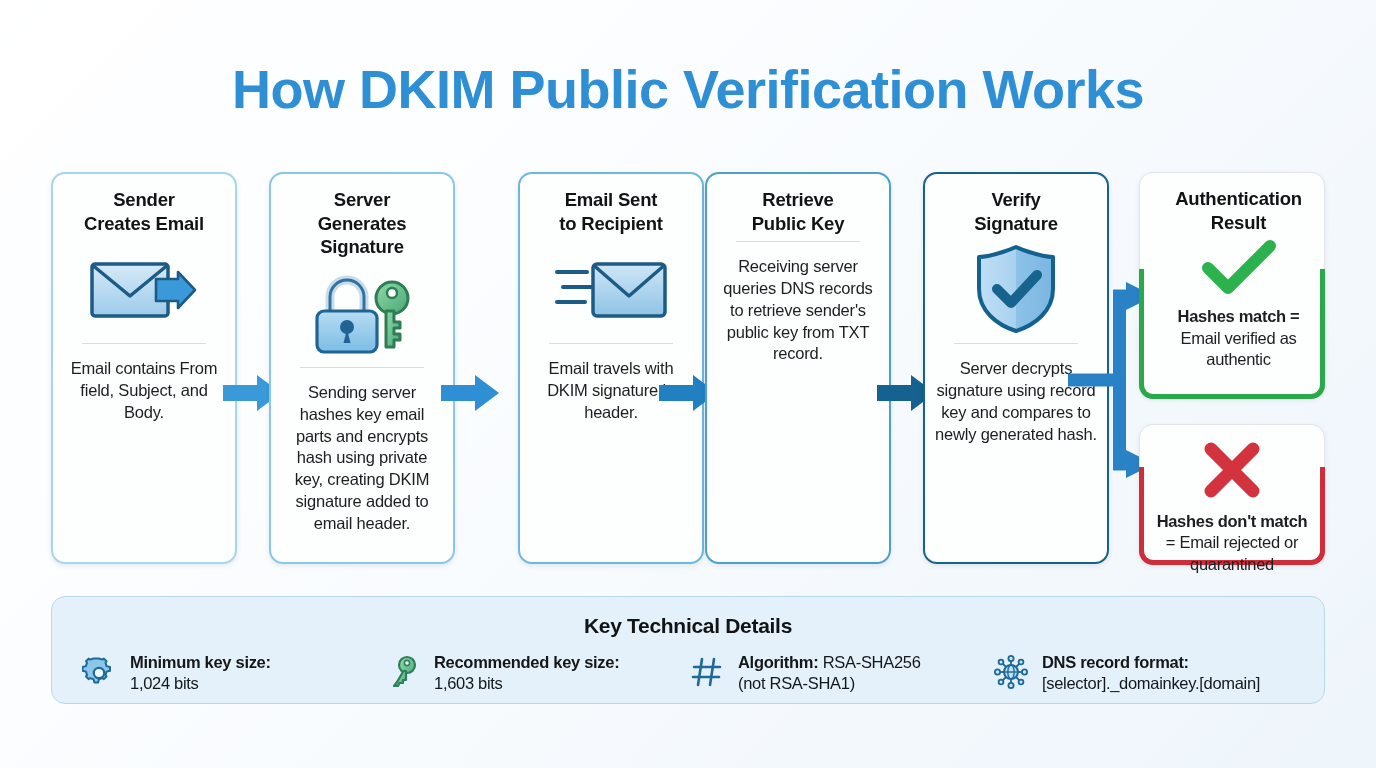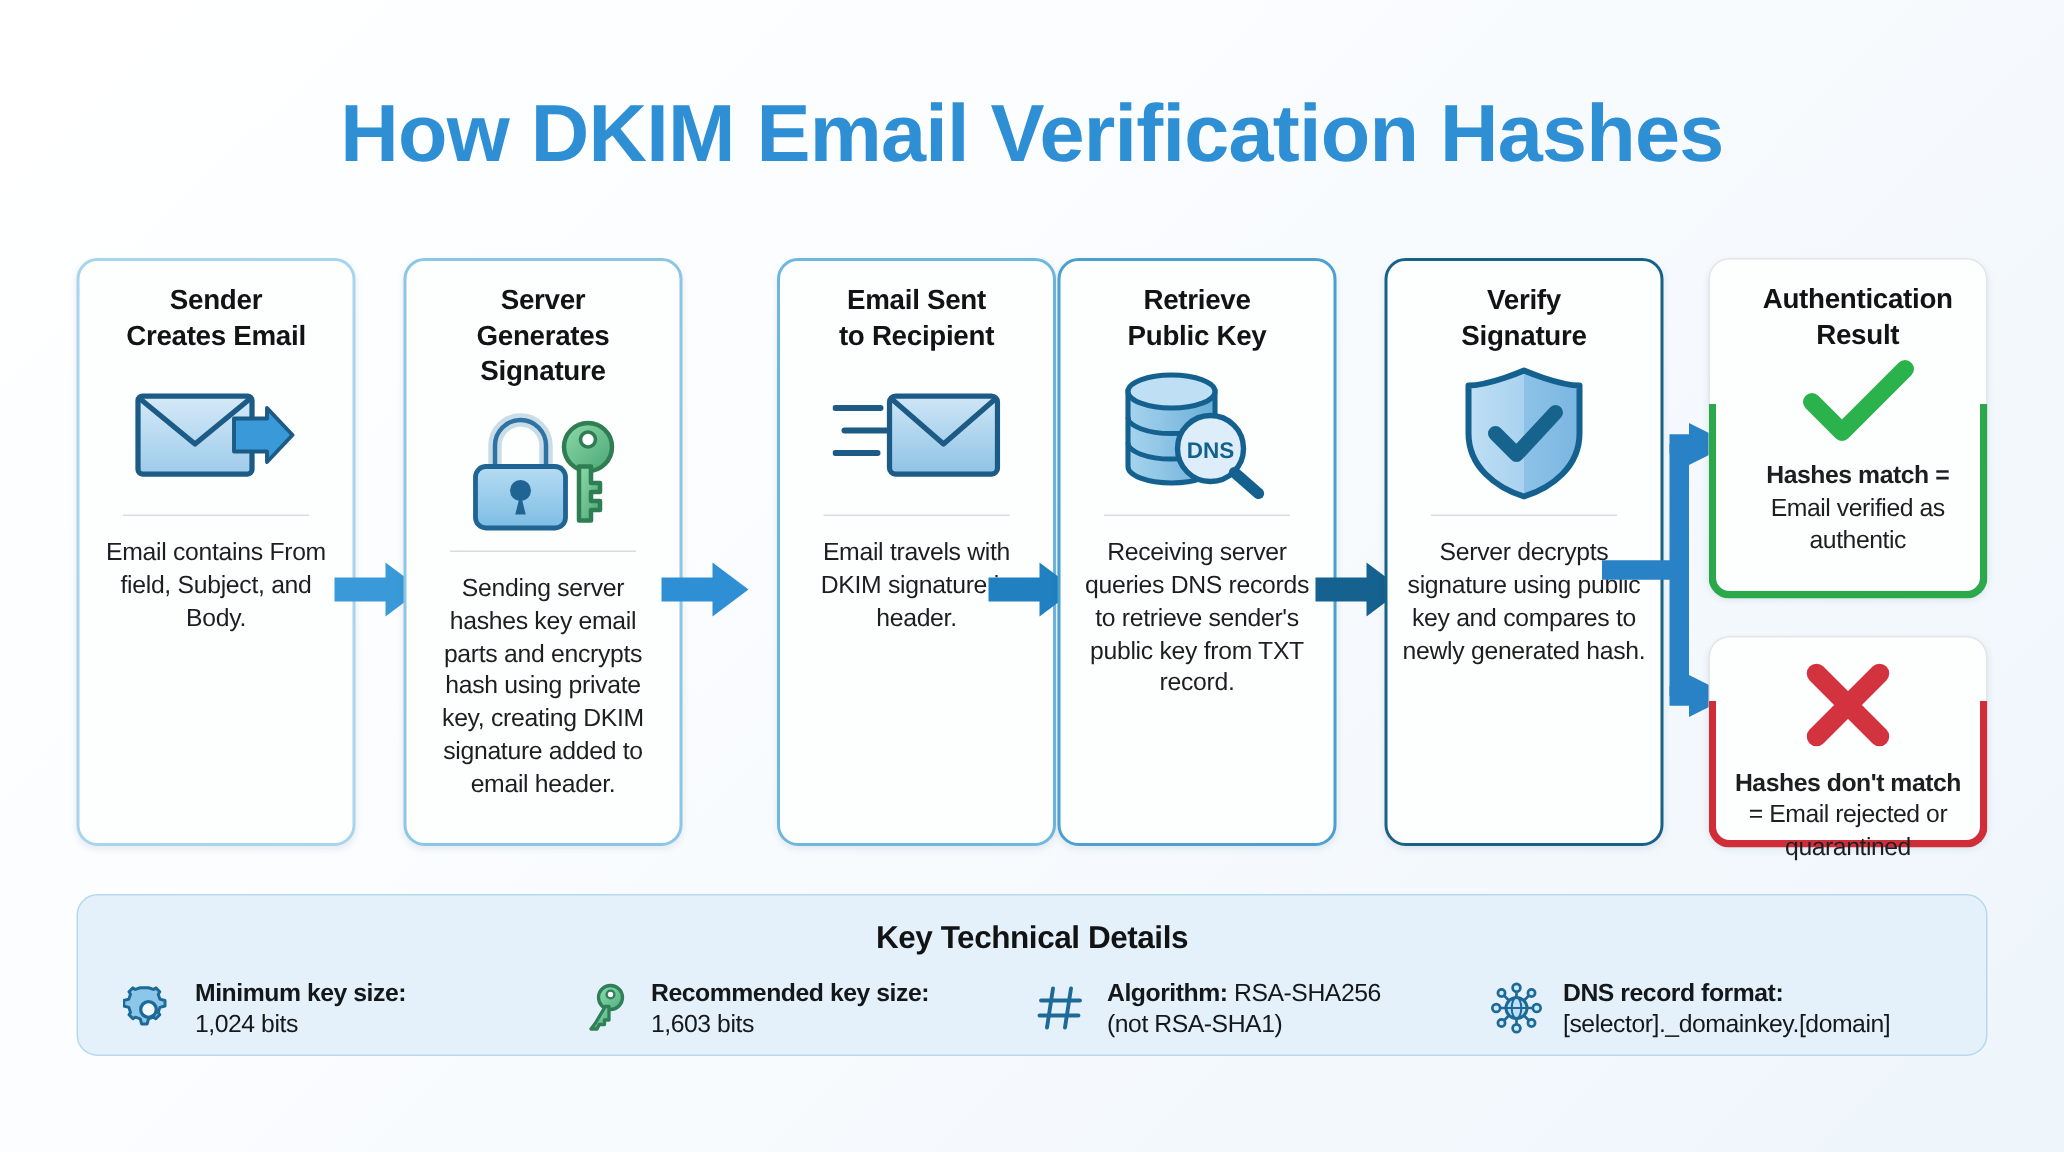--- a/index.html
+++ b/index.html
@@ -228,21 +228,21 @@
     font-size: 16.5px;
     line-height: 1.28;
     color: #15181b;
     letter-spacing: -0.3px;
   }
   .footer-txt .lbl { font-weight: bold; }
 </style>
 </head>
 <body>
 
-<div id="title">How DKIM Email Verification Hashes</div>
+<div id="title">How DKIM Public Verification Works</div>
 
 <div id="flow">
 
   <div class="step-card" id="card1" style="left:51px; border-color:#a8d4ec;">
     <div class="step-title">Sender<br>Creates Email</div>
     <div class="step-icon">
       <svg width="112" height="74" viewBox="0 0 112 74">
         <defs>
           <linearGradient id="env1" x1="0" y1="0" x2="0" y2="1">
             <stop offset="0%" stop-color="#d5eaf8"></stop>
@@ -320,37 +320,20 @@
   </div>
 
   <div class="flow-arrow" style="left:657px;">
     <svg width="62" height="40" viewBox="0 0 62 40">
       <path d="M2 12 L36 12 L36 2 L60 20 L36 38 L36 28 L2 28 Z" fill="#2180c0"></path>
     </svg>
   </div>
 
   <div class="step-card" id="card4" style="left:705px; border-color:#4ba0cd;">
     <div class="step-title">Retrieve<br>Public Key</div>
-    <div class="step-icon">
-      <svg width="108" height="88" viewBox="0 0 108 88">
-        <defs>
-          <linearGradient id="db1" x1="0" y1="0" x2="1" y2="0">
-            <stop offset="0%" stop-color="#a7d4ee"></stop>
-              <stop offset="100%" stop-color="#6aaed8"></stop>
-          </linearGradient>
-        </defs>
-        <path d="M8 16 L8 66 A29 11 0 0 0 66 66 L66 16 Z" fill="url(#db1)" stroke="#14618f" stroke-width="3.4"></path>
-        <ellipse cx="37" cy="16" rx="29" ry="11" fill="#bfe0f4" stroke="#14618f" stroke-width="3.4"></ellipse>
-        <path d="M8 33 A29 11 0 0 0 66 33" fill="none" stroke="#14618f" stroke-width="3.2"></path>
-        <path d="M8 50 A29 11 0 0 0 66 50" fill="none" stroke="#14618f" stroke-width="3.2"></path>
-        <circle cx="63" cy="54" r="22" fill="#ddeefa" stroke="#14618f" stroke-width="3.6"></circle>
-        <text x="63" y="60" text-anchor="middle" font-family="Liberation Sans, sans-serif" font-size="15" font-weight="bold" fill="#14618f">DNS</text>
-        <line x1="79" y1="70" x2="95" y2="84" stroke="#14618f" stroke-width="7.5" stroke-linecap="round"></line>
-      </svg>
-    </div>
     <div class="step-divider"></div>
     <div class="step-desc">Receiving server queries DNS records to retrieve sender's public key from TXT record.</div>
   </div>
 
   <div class="flow-arrow" style="left:875px;">
     <svg width="62" height="40" viewBox="0 0 62 40">
       <path d="M2 12 L36 12 L36 2 L60 20 L36 38 L36 28 L2 28 Z" fill="#15618f"></path>
     </svg>
   </div>
 
@@ -364,21 +347,21 @@
               <stop offset="50%" stop-color="#a9d2ef"></stop>
             <stop offset="50%" stop-color="#8dc2e8"></stop>
               <stop offset="100%" stop-color="#7ab6e1"></stop>
           </linearGradient>
         </defs>
         <path d="M43 4 C43 4 66 14 80 14 L80 46 C80 68 62 82 43 88 C24 82 6 68 6 46 L6 14 C20 14 43 4 43 4 Z" fill="url(#sh1)" stroke="#14618f" stroke-width="4" stroke-linejoin="round"></path>
         <path d="M24 46 L38 60 L64 32" fill="none" stroke="#16648e" stroke-width="10" stroke-linecap="round" stroke-linejoin="round"></path>
       </svg>
     </div>
     <div class="step-divider"></div>
-    <div class="step-desc">Server decrypts signature using public key and compares to newly generated hash.</div>
+    <div class="step-desc">Server decrypts signature using record key and compares to newly generated hash.</div>
   </div>
 
   <svg id="branch-svg">
 
     <path d="M0 208 L52 208" stroke="#2a82c6" stroke-width="13" fill="none"></path>
 
     <path d="M51.5 208 L51.5 124" stroke="#2a82c6" stroke-width="13" fill="none"></path>
     <path d="M51.5 208 L51.5 292" stroke="#2a82c6" stroke-width="13" fill="none"></path>
 
     <path d="M45 124 L62 124" stroke="#2a82c6" stroke-width="13" fill="none"></path>

